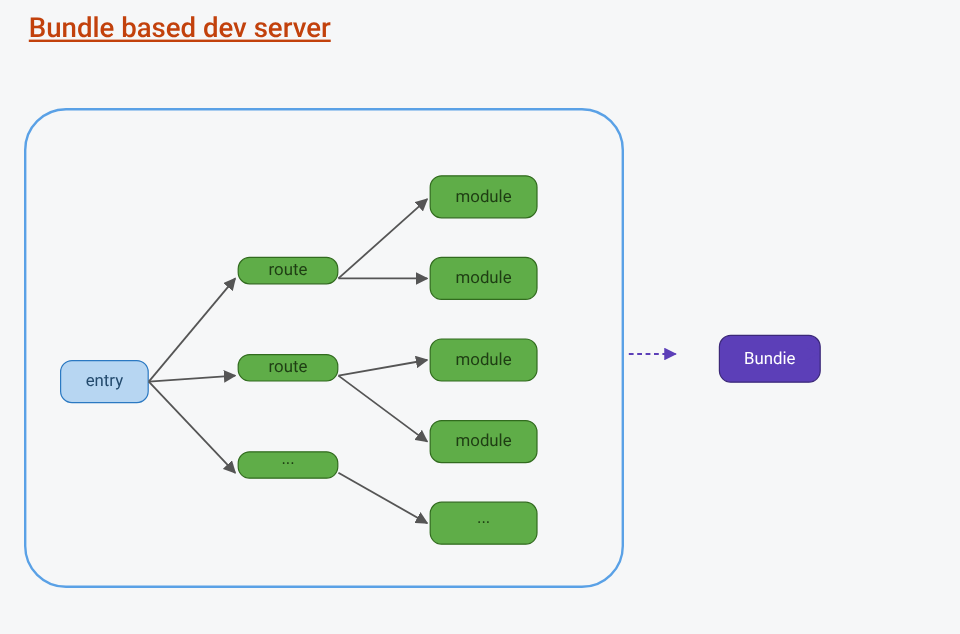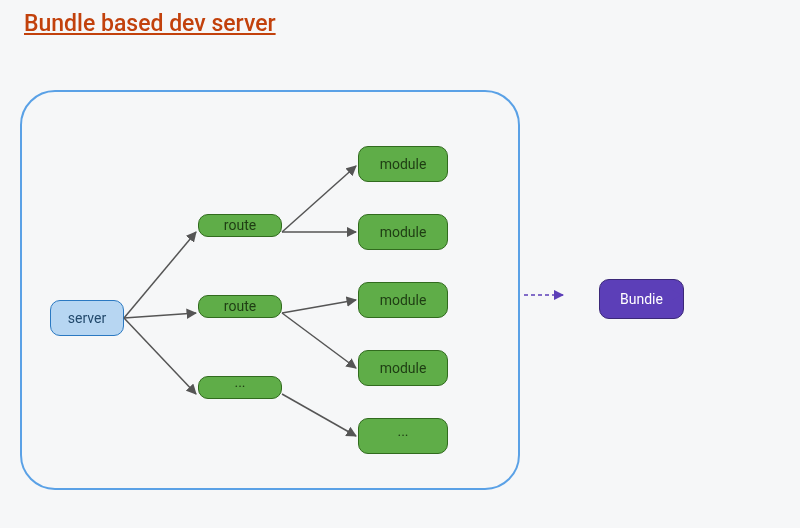--- a/index.html
+++ b/index.html
@@ -93,21 +93,21 @@
 </head>
 <body>
 
 <div class="stage">
 
   <div class="title">Bundle based dev server</div>
 
   <div class="pipeline-frame"></div>
 
   <div class="node entry" style="left:50px; top:300px;">
-    <span>server</span>
+    <span>entry</span>
   </div>
 
   <div class="node route" style="left:198px; top:214px;">
     <span>route</span>
   </div>
   <div class="node route" style="left:198px; top:295px;">
     <span>route</span>
   </div>
   <div class="node route" style="left:198px; top:376px;">
     <span>···</span>

